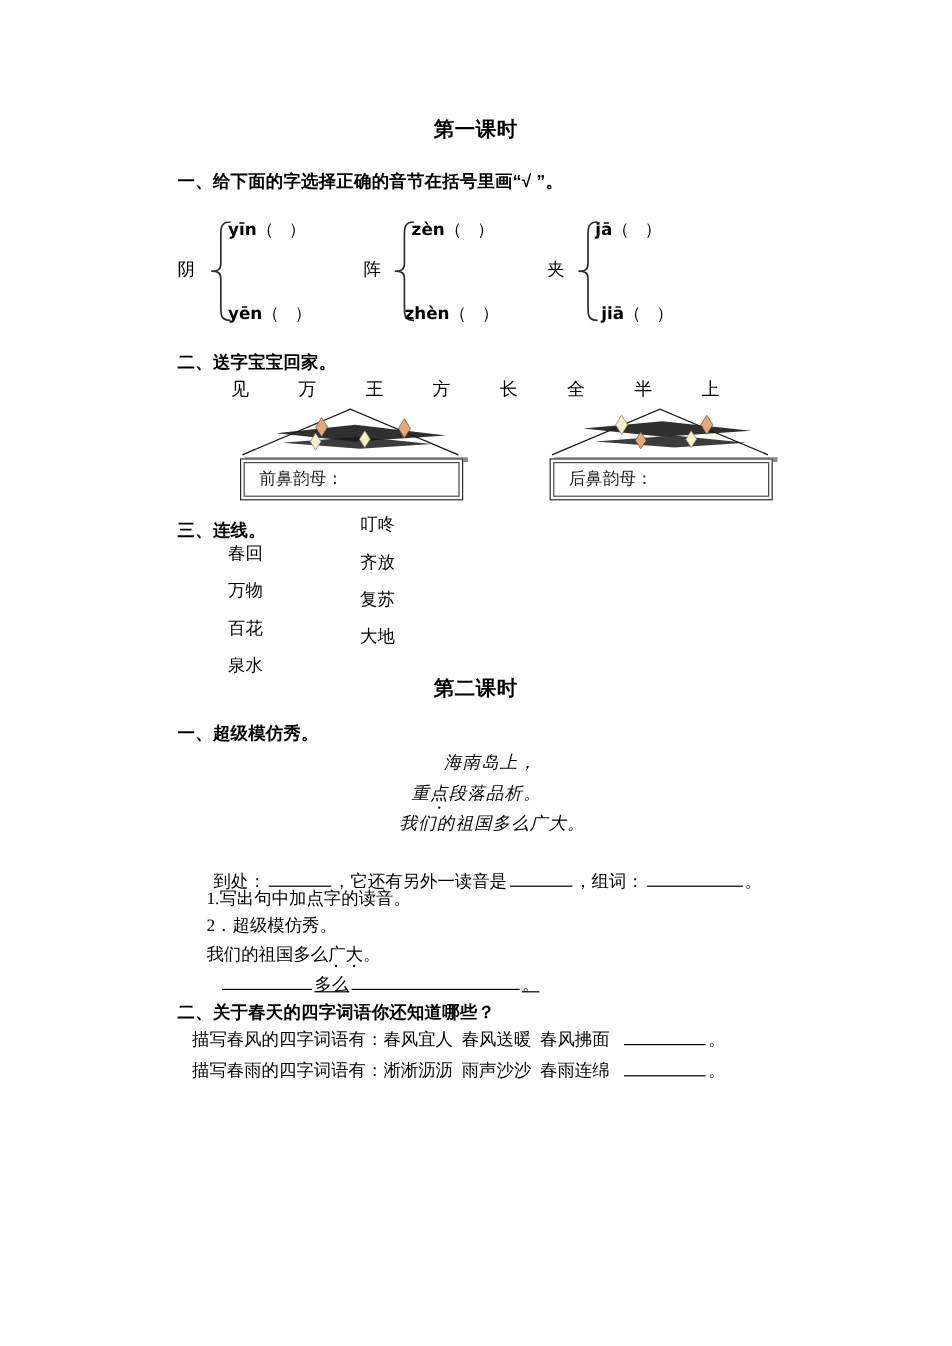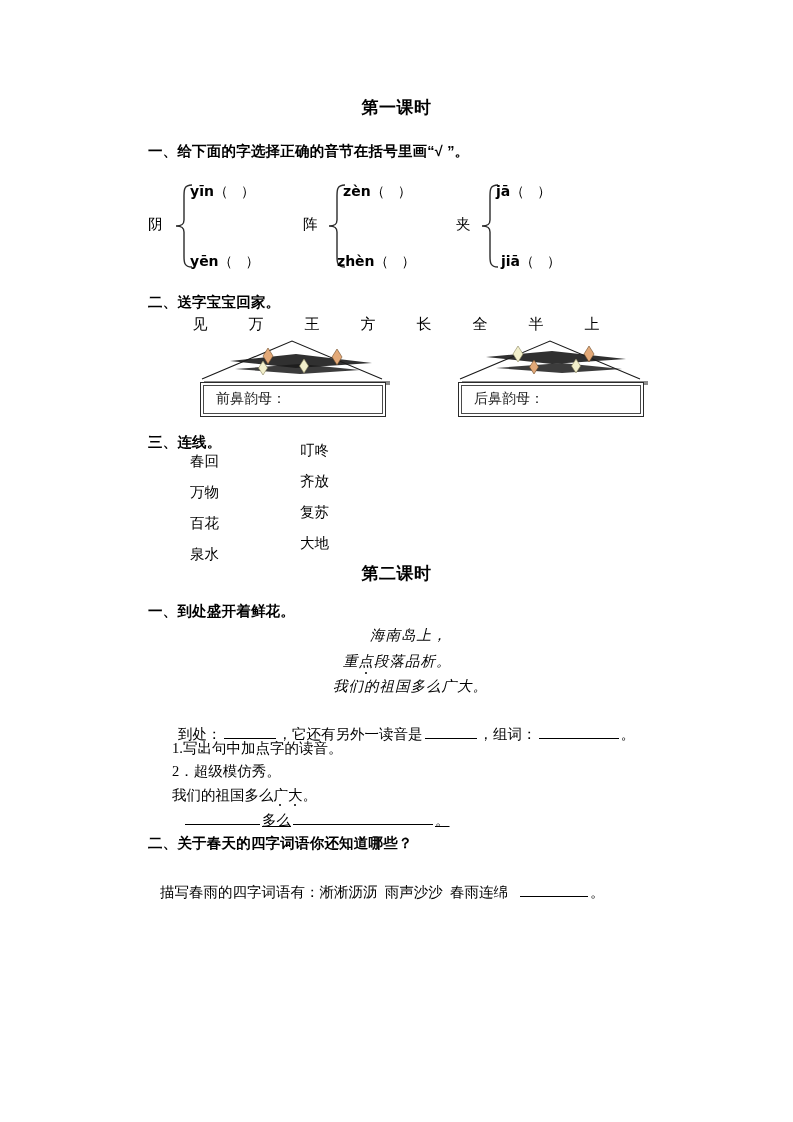--- a/index.html
+++ b/index.html
@@ -227,30 +227,30 @@
 
   <div class="section-head" style="left:148px; top:433px;">三、连线。</div>
 
   <div class="match-col" style="left:190px; top:452px;">
     <div>春回</div>
     <div>万物</div>
     <div>百花</div>
     <div>泉水</div>
   </div>
 
-  <div class="match-col" style="left:300px; top:441px;">
+  <div class="match-col" style="left:300px; top:428px;">
     <div>叮咚</div>
     <div>齐放</div>
     <div>复苏</div>
     <div>大地</div>
   </div>
 
   <div class="lesson-title" style="top:562px;">第二课时</div>
 
-  <div class="section-head" style="left:148px; top:602px;">一、到处盛开着鲜花。</div>
+  <div class="section-head" style="left:148px; top:602px;">一、超级模仿秀。</div>
 
   <div class="poem-line" style="left:370px; top:626px;">海南岛上，</div>
   <div class="poem-line" style="left:343px; top:652px;">重点段落品析。</div>
   <div class="emdot" style="left:365px; top:672px;"></div>
   <div class="poem-line" style="left:333px; top:677px;">我们的祖国多么广大。</div>
 
   <div class="txt" style="left:172px; top:739px;">1.写出句中加点字的读音。</div>
 
   <div class="txt" style="left:178px; top:724px;">
     <span>到处：</span><span class="blank" style="width:52px;"></span><span>，它还有另外一读音是</span><span class="blank" style="width:52px;"></span><span>，组词：</span><span class="blank" style="width:80px;"></span><span>。</span>
@@ -262,18 +262,21 @@
   <div class="txt" style="left:172px; top:786px;">我们的祖国多么广大。</div>
   <div class="emdot" style="left:279px; top:804px;"></div>
   <div class="emdot" style="left:294px; top:804px;"></div>
 
   <div class="txt" style="left:183px; top:810px;text-decoration:underline;">
     <span class="blank" style="width:75px;"></span><span>多么</span><span class="blank" style="width:140px;"></span><span>。</span>
   </div>
 
   <div class="section-head" style="left:148px; top:834px;">二、关于春天的四字词语你还知道哪些？</div>
 
+  <div class="txt" style="left:160px; top:856px;">
+    <span>描写春风的四字词语有：</span><span>春风宜人</span><span>&nbsp;&nbsp;</span><span>春风送暖</span><span>&nbsp;&nbsp;</span><span>春风拂面</span><span class="blank" style="width:68px; margin-left:12px;"></span><span>。</span>
+  </div>
 
   <div class="txt" style="left:160px; top:882px;">
     <span>描写春雨的四字词语有：</span><span>淅淅沥沥</span><span>&nbsp;&nbsp;</span><span>雨声沙沙</span><span>&nbsp;&nbsp;</span><span>春雨连绵</span><span class="blank" style="width:68px; margin-left:12px;"></span><span>。</span>
   </div>
 
 </div>
 
 </body></html>

